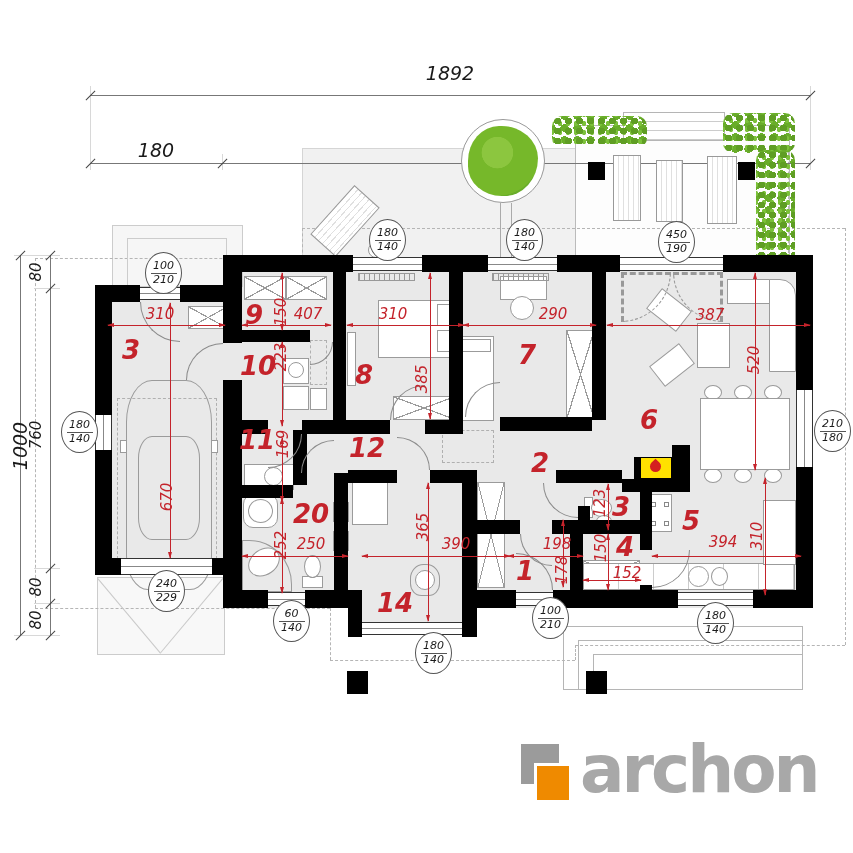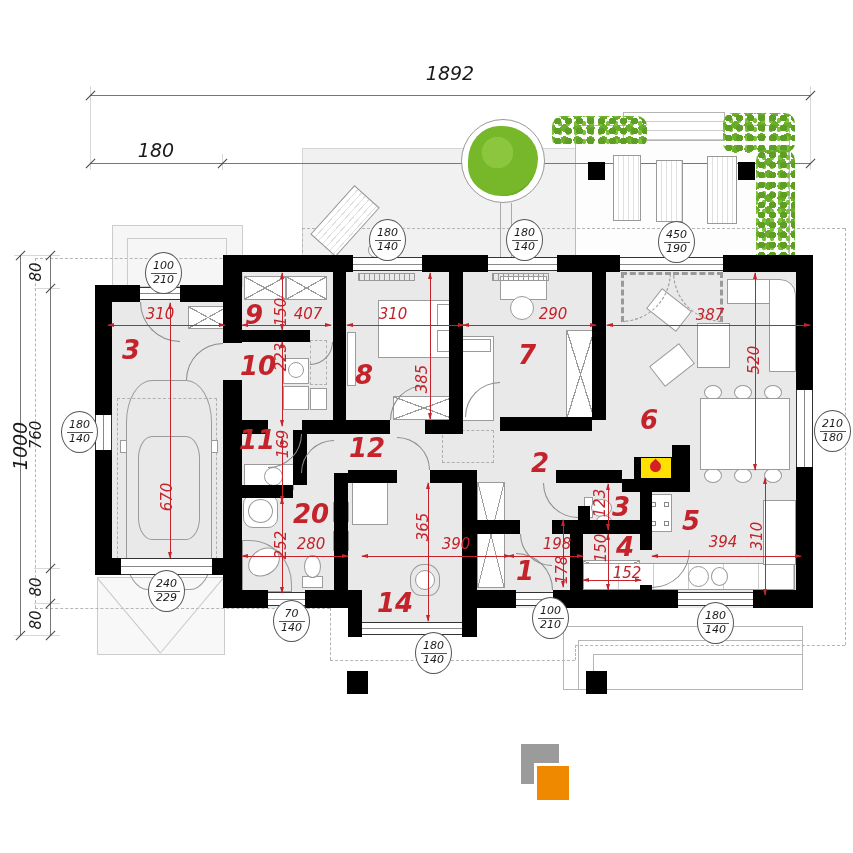--- a/index.html
+++ b/index.html
@@ -318,21 +318,21 @@
   <div class="dv" style="left:755px;top:273px;height:197px"></div>
   <div class="dv" style="left:170px;top:303px;height:255px"></div>
 
   <div class="rdim" style="left:143px;top:305px">310</div>
   <div class="rdim rot" style="left:150px;top:488px">670</div>
   <div class="rdim rot" style="left:264px;top:303px">150</div>
   <div class="rdim" style="left:291px;top:305px">407</div>
   <div class="rdim rot" style="left:264px;top:348px">223</div>
   <div class="rdim rot" style="left:266px;top:435px">169</div>
   <div class="rdim rot" style="left:264px;top:536px">252</div>
-  <div class="rdim" style="left:294px;top:535px">280</div>
+  <div class="rdim" style="left:294px;top:535px">250</div>
   <div class="rdim" style="left:376px;top:305px">310</div>
   <div class="rdim rot" style="left:405px;top:370px">385</div>
   <div class="rdim" style="left:536px;top:305px">290</div>
   <div class="rdim" style="left:693px;top:306px">387</div>
   <div class="rdim rot" style="left:737px;top:351px">520</div>
   <div class="rdim rot" style="left:406px;top:518px">365</div>
   <div class="rdim" style="left:439px;top:535px">390</div>
   <div class="rdim" style="left:540px;top:535px">198</div>
   <div class="rdim rot" style="left:545px;top:561px">178</div>
   <div class="rdim rot" style="left:583px;top:494px">123</div>
@@ -386,21 +386,21 @@
     <span>210</span>
       <span class="sep"></span>
       <span>180</span>
     </div>
   <div class="oval" style="left:148px;top:570px">
     <span>240</span>
       <span class="sep"></span>
       <span>229</span>
     </div>
   <div class="oval" style="left:273px;top:600px">
-    <span>70</span>
+    <span>60</span>
       <span class="sep"></span>
       <span>140</span>
     </div>
   <div class="oval" style="left:415px;top:632px">
     <span>180</span>
       <span class="sep"></span>
       <span>140</span>
     </div>
   <div class="oval" style="left:532px;top:597px">
     <span>100</span>
@@ -408,14 +408,15 @@
       <span>210</span>
     </div>
   <div class="oval" style="left:697px;top:602px">
     <span>180</span>
       <span class="sep"></span>
       <span>140</span>
     </div>
 
   <div class="abs" style="left:521px;top:744px;width:38px;height:40px;background:#9b9b9b;z-index:9"></div>
   <div class="abs" style="left:534px;top:763px;width:38px;height:40px;background:#ef8a00;border:3px solid #fff;z-index:10"></div>
+  <div id="logo-text" style="left:580px;top:731px">archon</div>
 
 </div>
 
 </body></html>

